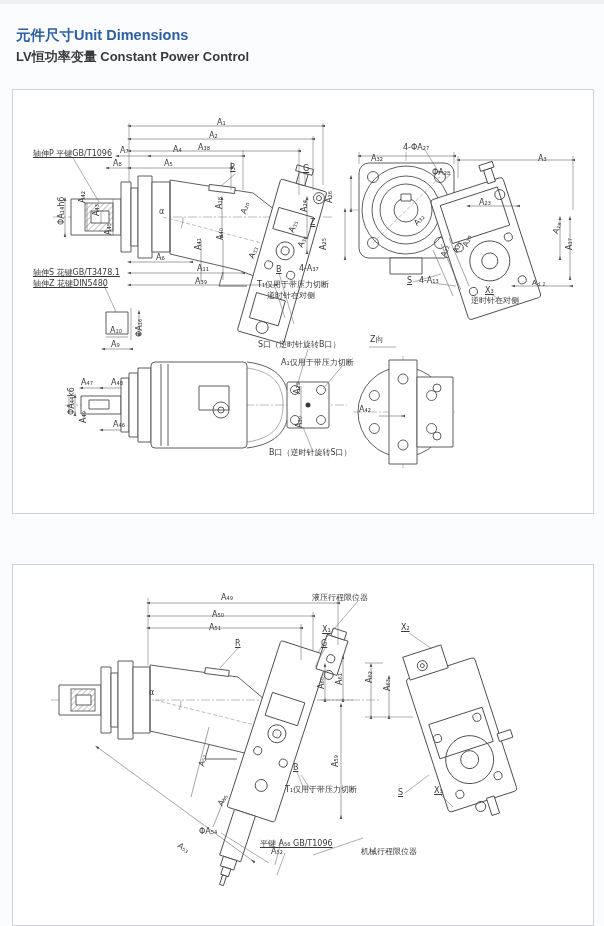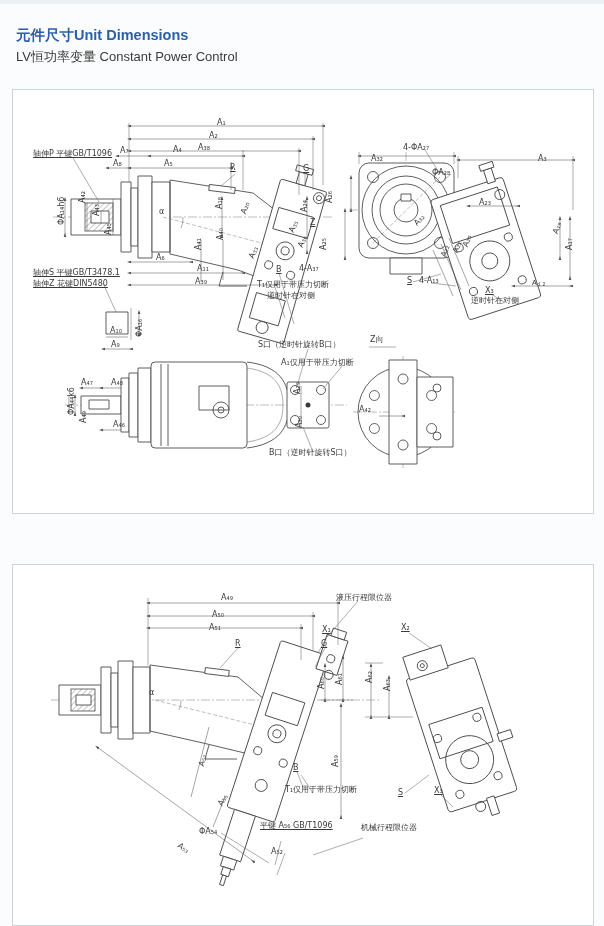--- a/index.html
+++ b/index.html
@@ -1,19 +1,19 @@
 <!DOCTYPE html>
 <html><head>
 <meta charset="utf-8">
 <style>
   html,body{margin:0;padding:0;}
   body{background:#eef1f3;font-family:"Liberation Sans","DejaVu Sans",sans-serif;}
   .page{position:relative;width:604px;height:926px;background:#fbfcfd;margin:4px auto;overflow:hidden;}
   .doc-title{position:absolute;left:16px;top:22px;font-size:14.5px;font-weight:bold;color:#2b5fa7;}
-  .doc-subtitle{position:absolute;left:16px;top:44px;font-size:13px;font-weight:normal;color:#3a3a3a;}
+  .doc-subtitle{position:absolute;left:16px;top:44px;font-size:13px;font-weight:bold;color:#3a3a3a;}
   .section-title{position:absolute;left:16px;top:521px;font-size:12.5px;font-weight:600;color:#3a3a3a;}
   .panel{position:absolute;background:#ffffff;border:1px solid #cdd3d8;}
   #panel1{left:12px;top:85px;width:580px;height:423px;}
   #panel2{left:12px;top:560px;width:580px;height:360px;}
   .panel svg{position:absolute;left:0;top:0;}
   .dim-label{position:absolute;font-size:8px;line-height:9px;color:#3a3a3a;white-space:nowrap;
              transform-origin:left top;font-family:"DejaVu Sans",sans-serif;}
   .dim-label.u{text-decoration:underline;}
   .ln{stroke:#4d4d4d;stroke-width:0.9;fill:none;stroke-linejoin:round;}
   .lnf{stroke:#4d4d4d;stroke-width:0.9;fill:#ffffff;stroke-linejoin:round;}
@@ -240,21 +240,21 @@
       <span class="dim-label" style="left: 274px; top: 140px; transform: rotate(-65deg);">A₃₅</span>
       <span class="dim-label" style="left: 283px; top: 155px; transform: rotate(-65deg);">A₃₆</span>
       <span class="dim-label u" style="left: 297px; top: 128px;">Z</span>
       <span class="dim-label" style="left: 143px; top: 163px;">A₆</span>
       <span class="dim-label" style="left: 184px; top: 174px;">A₁₁</span>
       <span class="dim-label" style="left: 182px; top: 187px;">A₃₉</span>
       <span class="dim-label u" style="left: 263px; top: 175px;">B</span>
       <span class="dim-label" style="left: 286px; top: 174px;">4-A₃₇</span>
       <span class="dim-label" style="left: 244px; top: 190px;">T₁仅用于带压力切断</span>
       <span class="dim-label" style="left: 254px; top: 201px;">逆时针在对侧</span>
-      <span class="dim-label u" style="left: 20px; top: 178px;">轴伸S 平键GB/T3478.1</span>
+      <span class="dim-label u" style="left: 20px; top: 178px;">轴伸S 花键GB/T3478.1</span>
       <span class="dim-label u" style="left: 20px; top: 189px;">轴伸Z 花键DIN5480</span>
       <span class="dim-label" style="left: 390px; top: 53px;">4-ΦA₂₇</span>
       <span class="dim-label" style="left: 358px; top: 64px;">A₃₂</span>
       <span class="dim-label" style="left: 419px; top: 78px; text-align: right;">ΦA₂₈</span>
       <span class="dim-label" style="left: 312px; top: 113px; transform: rotate(-90deg);">A₂₆</span>
       <span class="dim-label" style="left: 306px; top: 160px; transform: rotate(-90deg);">A₂₅</span>
       <span class="dim-label" style="left: 399px; top: 131px; transform: rotate(-45deg);">A₃₂</span>
       <span class="dim-label" style="left: 525px; top: 64px;">A₃</span>
       <span class="dim-label" style="left: 466px; top: 108px;">A₂₃</span>
       <span class="dim-label" style="left: 538px; top: 142px; transform: rotate(-70deg);">A₁₉</span>
@@ -378,37 +378,37 @@
         <line class="thin" x1="352" y1="152" x2="400" y2="152"></line>
         <line class="thin" x1="352" y1="98" x2="370" y2="98"></line>
         <line class="thin" x1="396" y1="68" x2="419" y2="84"></line>
         <line class="thin" x1="392" y1="228" x2="416" y2="210"></line>
         <line class="thin" x1="428" y1="230" x2="440" y2="242"></line>
       </g>
     </svg>
   <span class="dim-label" style="left: 208px; top: 28px;">A₄₉</span>
       <span class="dim-label" style="left: 199px; top: 45px;">A₅₀</span>
       <span class="dim-label" style="left: 196px; top: 58px;">A₅₁</span>
-      <span class="dim-label" style="left: 323px; top: 28px;">液压行程限位器</span>
+      <span class="dim-label" style="left: 299px; top: 28px;">液压行程限位器</span>
       <span class="dim-label u" style="left: 222px; top: 74px;">R</span>
       <span class="dim-label u" style="left: 309px; top: 60px;">X₁</span>
       <span class="dim-label u" style="left: 308px; top: 74px;">G</span>
       <span class="dim-label" style="left: 136px; top: 123px;">α</span>
       <span class="dim-label" style="left: 304px; top: 124px; transform: rotate(-90deg);">A₆₀</span>
       <span class="dim-label" style="left: 322px; top: 120px; transform: rotate(-90deg);">A₆₁</span>
       <span class="dim-label" style="left: 318px; top: 202px; transform: rotate(-90deg);">A₅₉</span>
       <span class="dim-label" style="left: 184px; top: 200px; transform: rotate(-75deg);">A₅₇</span>
       <span class="dim-label u" style="left: 280px; top: 198px;">B</span>
       <span class="dim-label" style="left: 272px; top: 220px;">T₁仅用于带压力切断</span>
       <span class="dim-label" style="left: 203px; top: 238px; transform: rotate(-60deg);">A₅₅</span>
       <span class="dim-label" style="left: 186px; top: 262px;">ΦA₅₄</span>
       <span class="dim-label" style="left: 168px; top: 276px; transform: rotate(35deg);">A₅₃</span>
-      <span class="dim-label u" style="left: 247px; top: 256px;">平键 A₅₆ GB/T1096</span>
+      <span class="dim-label u" style="left: 247px; top: 274px;">平键 A₅₆ GB/T1096</span>
       <span class="dim-label" style="left: 258px; top: 282px;">A₅₂</span>
-      <span class="dim-label" style="left: 348px; top: 258px;">机械行程限位器</span>
+      <span class="dim-label" style="left: 348px; top: 282px;">机械行程限位器</span>
       <span class="dim-label u" style="left: 388px; top: 58px;">X₂</span>
       <span class="dim-label" style="left: 352px; top: 118px; transform: rotate(-90deg);">A₆₂</span>
       <span class="dim-label" style="left: 370px; top: 126px; transform: rotate(-90deg);">A₆₃</span>
       <span class="dim-label u" style="left: 385px; top: 223px;">S</span>
       <span class="dim-label u" style="left: 421px; top: 221px;">X₃</span>
     </div>
 
 </div>
 
 </body></html>

